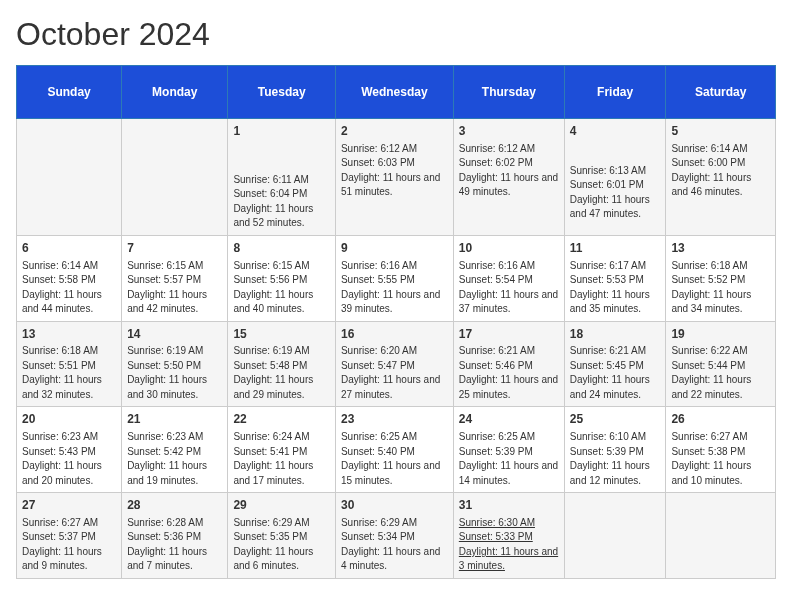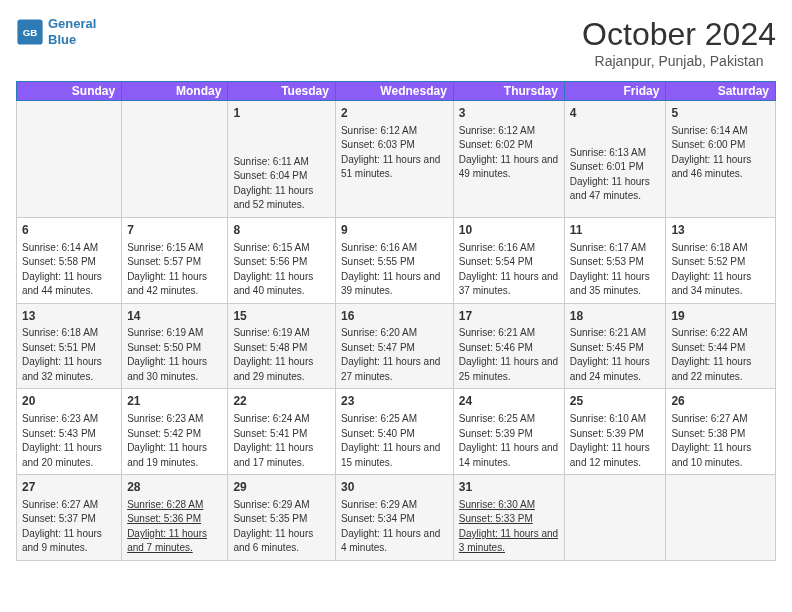--- a/index.html
+++ b/index.html
@@ -36,24 +36,24 @@
     .subtitle {
       font-size: 14px;
       color: #555;
     }
     table {
       width: 100%;
       border-collapse: collapse;
       font-size: 11px;
     }
     thead tr th {
-      background-color: #8b5cf6;
+      background-color: #1d4ed8;
       color: #fff;
-      padding: 2px 6px;
-      text-align: right;
+      padding: 19px 6px;
+      text-align: center;
       font-size: 12px;
       font-weight: bold;
       border: 1px solid #2d7ab5;
     }
     tbody tr td {
       border: 1px solid #ccc;
       padding: 4px 5px;
       vertical-align: top;
       min-height: 70px;
       height: 80px;
@@ -78,35 +78,22 @@
       line-height: 1.45;
     }
     .empty-cell {
       background-color: #f5f5f5;
     }
   </style>
 </head>
 <body>
 
 <div class="header">
-  <div class="logo">
-    <svg class="logo-icon" viewBox="0 0 40 40">
-      <rect x="2" y="2" width="36" height="36" rx="4" fill="#2d7ab5"></rect>
-      <text x="20" y="26" text-anchor="middle" fill="white" font-size="14" font-weight="bold" font-family="Arial">GB</text>
-    </svg>
-    <div>
-      <div style="font-size:13px; font-weight:bold; color:#333; line-height:1.2;">
-        <span style="color:#2d7ab5;">General</span>
-      </div>
-      <div style="font-size:13px; font-weight:bold; color:#2d7ab5; line-height:1.2;">Blue</div>
-    </div>
-  </div>
   <div class="title-block">
     <div class="main-title">October 2024</div>
-    <div class="subtitle">Rajanpur, Punjab, Pakistan</div>
   </div>
 </div>
 
 <table>
   <thead>
     <tr>
     <th>Sunday</th>
         <th>Monday</th>
         <th>Tuesday</th>
         <th>Wednesday</th>
@@ -284,21 +271,21 @@
       </tr>
       <tr>
         <td>
           <span class="day-num">27</span>
           <div class="day-info" style="white-space: pre-line;">Sunrise: 6:27 AM
 Sunset: 5:37 PM
 Daylight: 11 hours and 9 minutes.</div>
         </td>
         <td>
           <span class="day-num">28</span>
-          <div class="day-info" style="white-space: pre-line; text-decoration: underline;">Sunrise: 6:28 AM
+          <div class="day-info" style="white-space: pre-line;">Sunrise: 6:28 AM
 Sunset: 5:36 PM
 Daylight: 11 hours and 7 minutes.</div>
         </td>
         <td>
           <span class="day-num">29</span>
           <div class="day-info" style="white-space: pre-line;">Sunrise: 6:29 AM
 Sunset: 5:35 PM
 Daylight: 11 hours and 6 minutes.</div>
         </td>
         <td>

